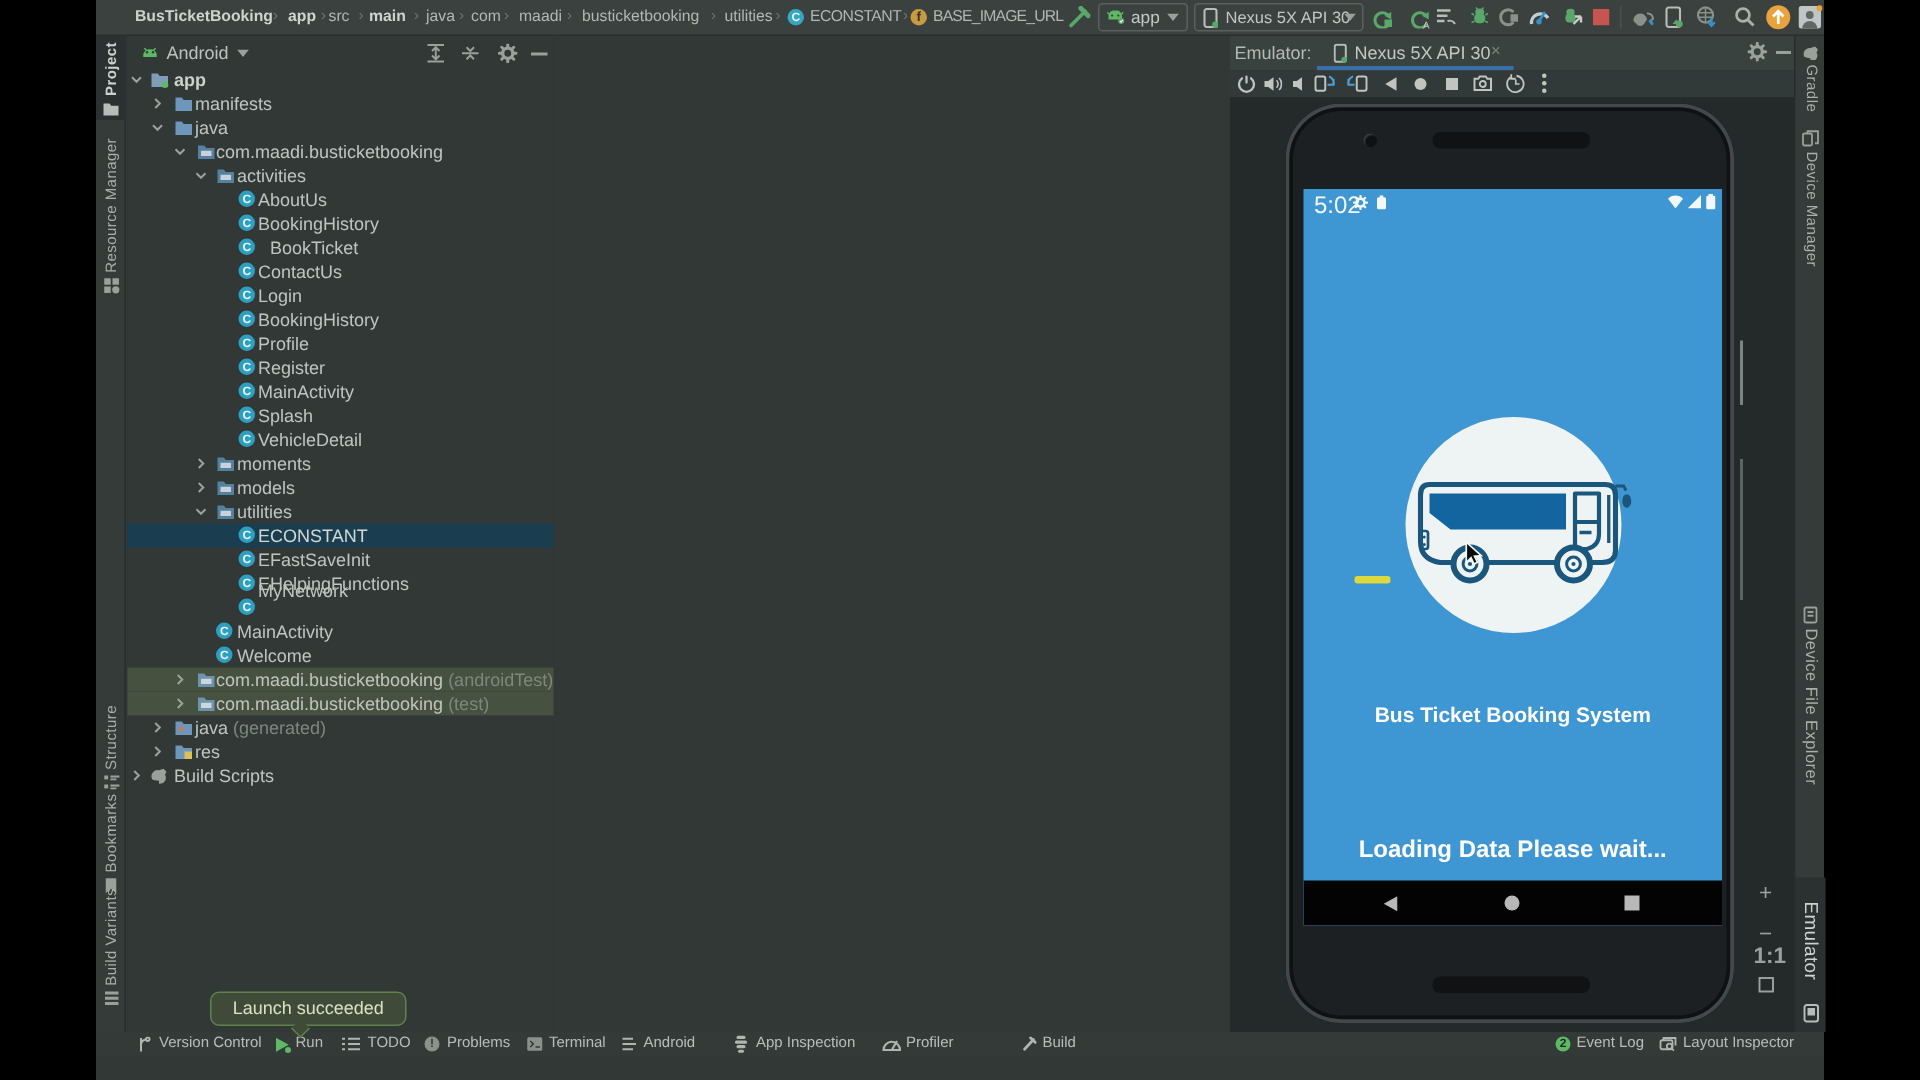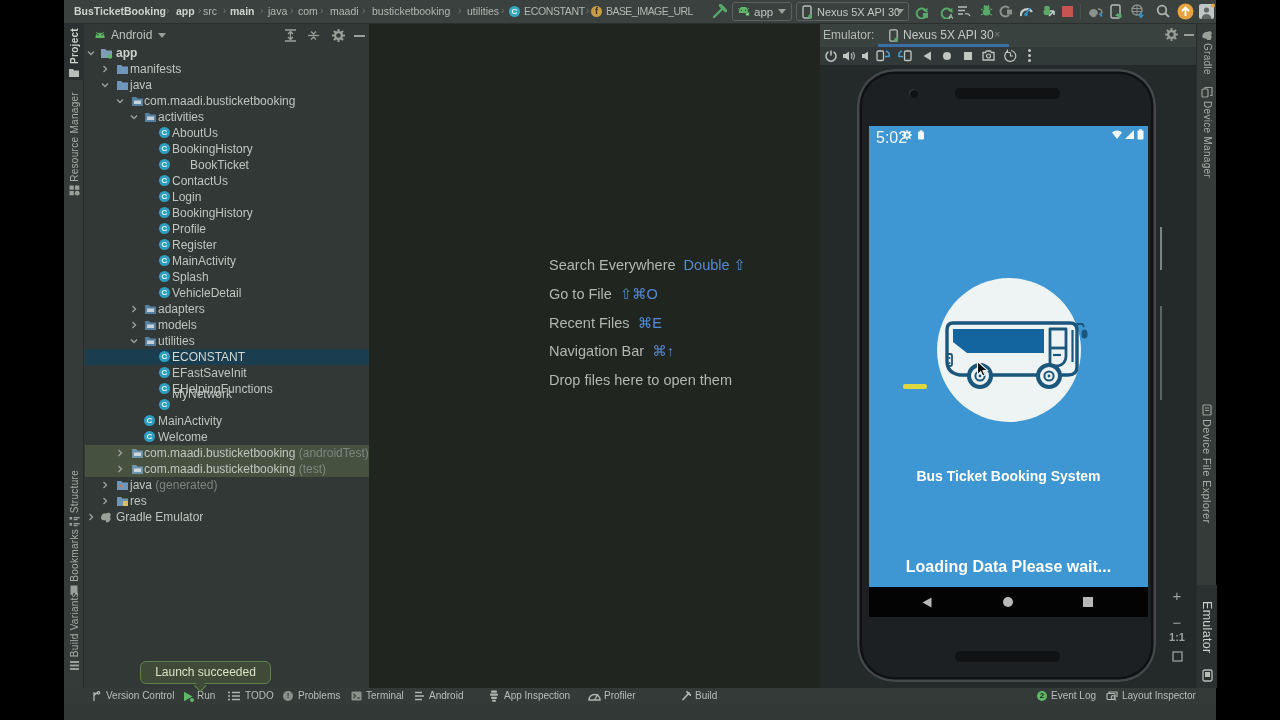--- a/index.html
+++ b/index.html
@@ -3,21 +3,21 @@
 <meta charset="utf-8">
 <style>
 * { margin:0; padding:0; box-sizing:border-box; }
 html,body { width:1280px; height:720px; background:#000; overflow:hidden; }
 body { font-family:"Liberation Sans", sans-serif; }
 #main { position:absolute; left:64px; top:0; width:1152px; height:720px; background:#313836; }
 .abs { position:absolute; }
 
 #topbar { position:absolute; left:0; top:0; width:1152px; height:24px; background:#3a413f; border-bottom:1px solid #2a302e; }
 #crumbs { position:absolute; left:0; top:0; width:700px; height:24px; font-size:10.5px; color:#b2b8b2; white-space:nowrap; }
-#crumbs > span, #crumbs > b { position:absolute; top:5px; }
+#crumbs > span, #crumbs > b { position:absolute; top:5px;margin-left:16px; }
 #crumbs .sep { color:#6f766f; font-size:10px; top:5px; }
 #crumbs b { color:#ced3cd; font-weight:bold; }
 .cicon { width:11px !important; height:11px; border-radius:50%; background:#35a8c0; color:#e8f4f6; font-size:8px !important; font-weight:bold; text-align:center; line-height:11px; }
 .ficon { width:11px !important; height:11px; border-radius:50%; background:#c79b42; color:#3a3324; font-size:9px !important; font-weight:bold; text-align:center; line-height:11px; }
 
 #leftstrip { position:absolute; left:0; top:24px; width:20px; height:664px; background:#343b39; border-right:1px solid #272d2c; }
 .vtabL { position:absolute; left:0; width:20px; display:flex; flex-direction:column; align-items:center; color:#a9afa9; font-size:10px; }
 .vtextL { writing-mode:vertical-rl; transform:rotate(180deg); letter-spacing:0.3px; }
 
 #rightstrip { position:absolute; left:1132px; top:24px; width:20px; height:664px; background:#343b39; border-left:1px solid #272d2c; }
@@ -322,39 +322,39 @@
         </svg>
       </div>
     <svg class="ticon" style="left:59px;top:87px" width="13" height="12" viewBox="0 0 13 12">
         <path d="M1 2 h4.2 l1.3 1.6 H12 V11 H1 Z" fill="#56809f"></path>
         <rect x="3" y="5.5" width="7" height="3.5" fill="#c8d2da"></rect>
       </svg>
     <div class="trow" style="left:87px;top:101px">AboutUs</div>
       <div class="crow" style="left:74px;top:103px">C</div>
     <div class="trow" style="left:87px;top:117px">BookingHistory</div>
       <div class="crow" style="left:74px;top:119px">C</div>
-    <div class="trow" style="left:105px;top:133px">BookTicket</div>
+    <div class="trow" style="left:95px;top:133px">BookTicket</div>
       <div class="crow" style="left:74px;top:135px">C</div>
     <div class="trow" style="left:87px;top:149px">ContactUs</div>
       <div class="crow" style="left:74px;top:151px">C</div>
     <div class="trow" style="left:87px;top:165px">Login</div>
       <div class="crow" style="left:74px;top:167px">C</div>
     <div class="trow" style="left:87px;top:181px">BookingHistory</div>
       <div class="crow" style="left:74px;top:183px">C</div>
     <div class="trow" style="left:87px;top:197px">Profile</div>
       <div class="crow" style="left:74px;top:199px">C</div>
     <div class="trow" style="left:87px;top:213px">Register</div>
       <div class="crow" style="left:74px;top:215px">C</div>
     <div class="trow" style="left:87px;top:229px">MainActivity</div>
       <div class="crow" style="left:74px;top:231px">C</div>
     <div class="trow" style="left:87px;top:245px">Splash</div>
       <div class="crow" style="left:74px;top:247px">C</div>
     <div class="trow" style="left:87px;top:261px">VehicleDetail</div>
       <div class="crow" style="left:74px;top:263px">C</div>
-    <div class="trow" style="left:73px;top:277px">adapters</div>
+    <div class="trow" style="left:73px;top:277px">moments</div>
     <div class="chev" style="left:45px;top:281px">
         <svg width="8" height="8">
           <path d="M2.5 1 L5.5 4 L2.5 7" stroke="#9aa09a" stroke-width="1.4" fill="none"></path>
         </svg>
       </div>
     <svg class="ticon" style="left:59px;top:279px" width="13" height="12" viewBox="0 0 13 12">
         <path d="M1 2 h4.2 l1.3 1.6 H12 V11 H1 Z" fill="#56809f"></path>
         <rect x="3" y="5.5" width="7" height="3.5" fill="#c8d2da"></rect>
       </svg>
     <div class="trow" style="left:73px;top:293px">models</div>
@@ -422,36 +422,29 @@
     <div class="trow" style="left:45px;top:469px">res</div>
     <div class="chev" style="left:16px;top:473px">
         <svg width="8" height="8">
           <path d="M2.5 1 L5.5 4 L2.5 7" stroke="#9aa09a" stroke-width="1.4" fill="none"></path>
         </svg>
       </div>
     <svg class="ticon" style="left:31px;top:471px" width="13" height="12" viewBox="0 0 13 12">
         <path d="M1 2 h4.2 l1.3 1.6 H12 V11 H1 Z" fill="#6e96ba"></path>
         <rect x="7" y="6" width="5" height="5" fill="#d8c05a"></rect>
       </svg>
-    <div class="trow" style="left:31px;top:485px">Gradle Emulator</div>
+    <div class="trow" style="left:31px;top:485px">Build Scripts</div>
     <div class="chev" style="left:2px;top:489px">
         <svg width="8" height="8">
           <path d="M2.5 1 L5.5 4 L2.5 7" stroke="#9aa09a" stroke-width="1.4" fill="none"></path>
         </svg>
       </div>
     <svg class="ticon" style="left:15px;top:487px" width="13" height="12" viewBox="0 0 13 12">
         <path d="M2 9 a4 4 0 0 1 4 -6.5 l3 -1 2 2 -1 2 a4 4 0 0 1 -4 6 l0 -2 Z" fill="#9aa09a"></path>
       </svg>
-  </div>
-  <div id="editor">
-    <div class="eline" style="top:233px">Search Everywhere&nbsp; <span class="key">Double ⇧</span></div>
-    <div class="eline" style="top:262px">Go to File&nbsp; <span class="key">⇧⌘O</span></div>
-    <div class="eline" style="top:291px">Recent Files&nbsp; <span class="key">⌘E</span></div>
-    <div class="eline" style="top:319px">Navigation Bar&nbsp; <span class="key">⌘↑</span></div>
-    <div class="eline" style="top:348px">Drop files here to open them</div>
   </div>
   <div id="emu">
     <div id="emuhead">
       <span class="abs" style="left:3px;top:4px;font-size:12px;color:#b4bab4">Emulator:</span>
       <svg class="abs" style="left:69px;top:5px" width="9" height="13" viewBox="0 0 9 13">
           <rect x="0.8" y="0.8" width="7.4" height="11.4" rx="1.3" fill="none" stroke="#b8bdb8" stroke-width="1.3"></rect>
           <circle cx="7.2" cy="10.8" r="2" fill="#59a869"></circle>
         </svg>
       <span class="abs" style="left:83px;top:4px;font-size:12px;color:#c3c8c3">Nexus 5X API 30</span>
       <span class="abs" style="left:174px;top:4px;font-size:11px;color:#7e847e">×</span>
@@ -563,21 +556,21 @@
               </svg>
             <div class="abs" style="left:134px;top:10px;width:10px;height:10px;border-radius:50%;background:#b8b8b8"></div>
             <div class="abs" style="left:214px;top:10px;width:10px;height:10px;background:#b8b8b8"></div>
           </div>
         </div>
       </div>
       <div class="abs" style="left:340px;top:162px;width:2px;height:43px;background:#7d8282"></div>
       <div class="abs" style="left:340px;top:241px;width:2px;height:94px;background:#5e6464"></div>
       <div class="abs" style="left:349px;top:523px;width:16px;height:16px;font-size:15px;color:#9aa09f;text-align:center;line-height:16px">+</div>
       <div class="abs" style="left:349px;top:550px;width:16px;height:16px;font-size:15px;color:#9aa09f;text-align:center;line-height:16px">−</div>
-      <div class="abs" style="left:349px;top:566px;width:16px;height:13px;font-size:11px;font-weight:bold;color:#9aa09f;text-align:center;line-height:13px">1:1</div>
+      <div class="abs" style="left:349px;top:566px;width:16px;height:13px;font-size:15px;font-weight:bold;color:#9aa09f;text-align:center;line-height:13px">1:1</div>
       <svg class="abs" style="left:352px;top:586px" width="11" height="11" viewBox="0 0 11 11">
           <rect x="1" y="1" width="9" height="9" fill="none" stroke="#9aa09f" stroke-width="1.3"></rect>
         </svg>
     </div>
   </div>
   <div id="rightstrip">
     <div class="abs" style="left:0;top:561px;width:20px;height:103px;background:#2b3130"></div>
     <div class="vtabL" style="top:6px;left:0">
       <svg width="13" height="10" viewBox="0 0 13 10">
           <path d="M2 8 a4 4 0 0 1 4 -6 l3 -1 2 2 -1 2 a4 4 0 0 1 -4 6 l0 -2 M11 3 l1.6 1.5" fill="#9aa09a"></path>

